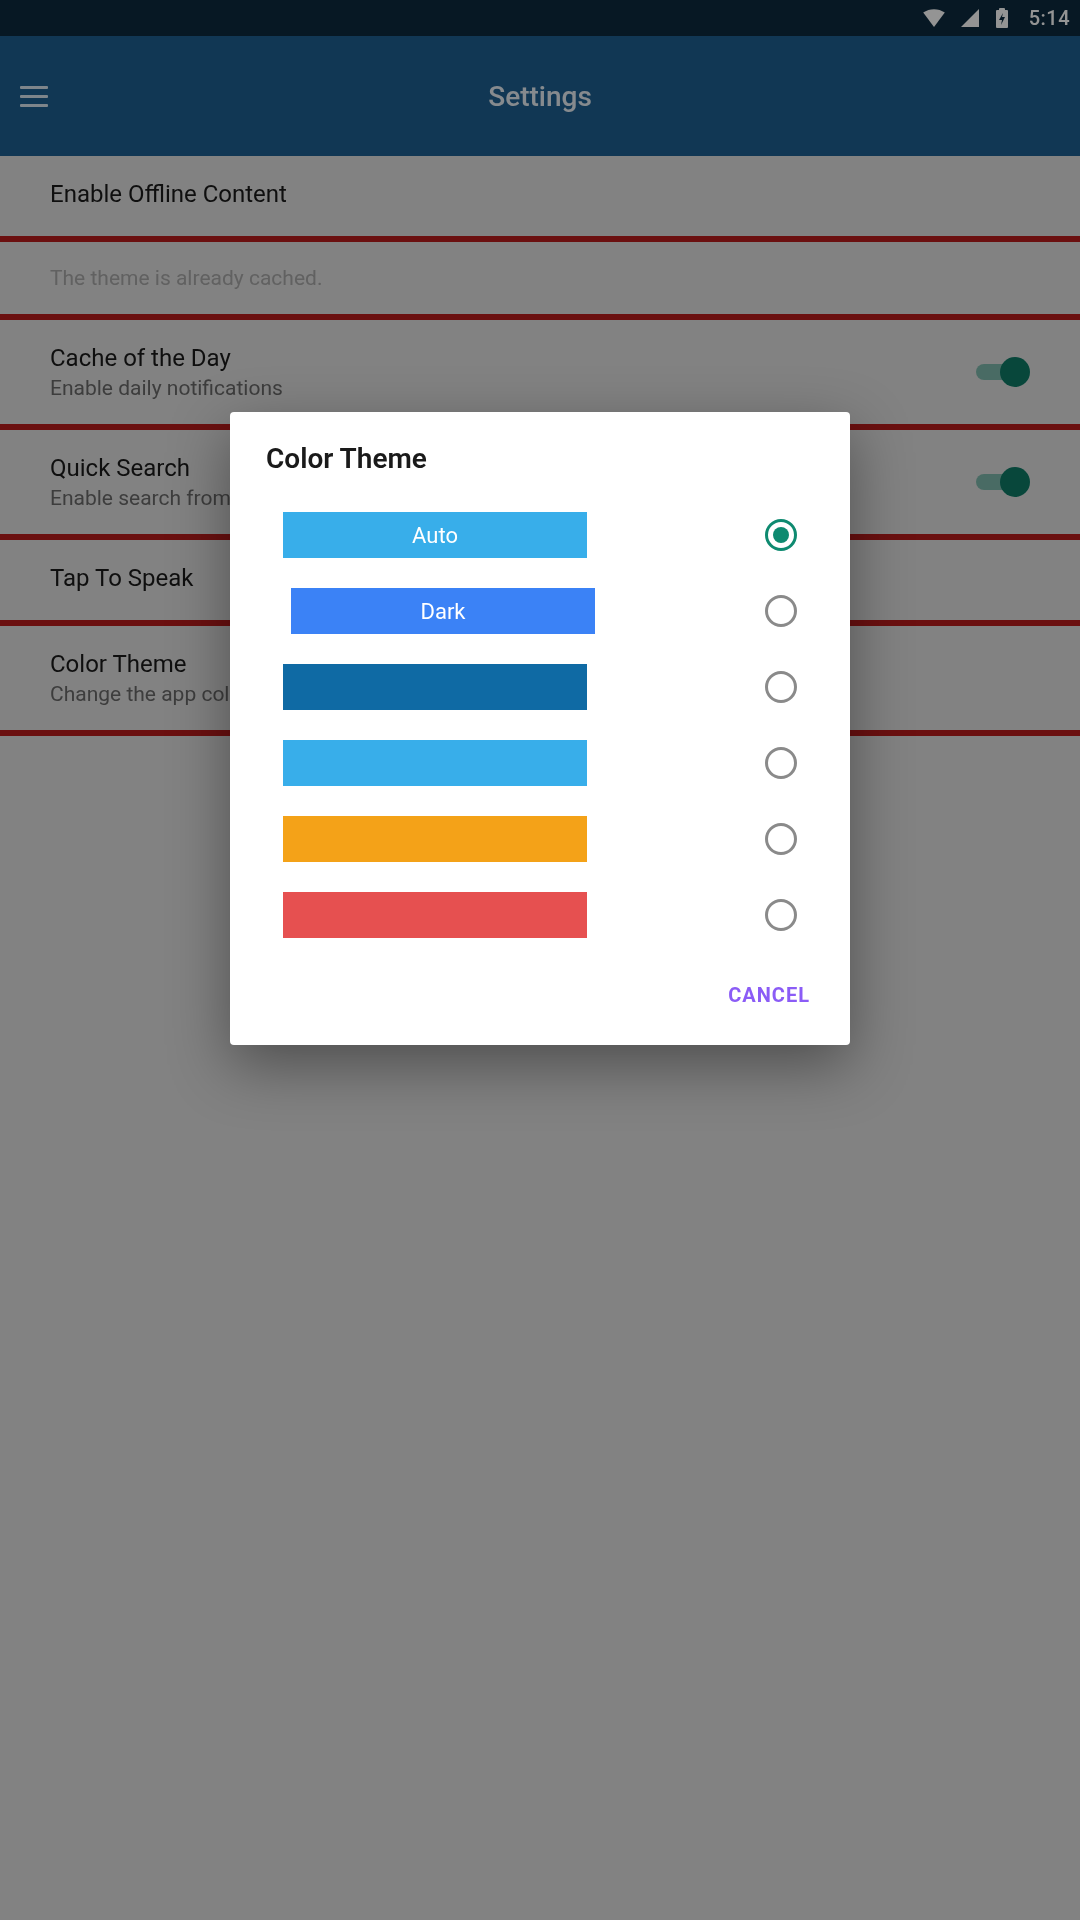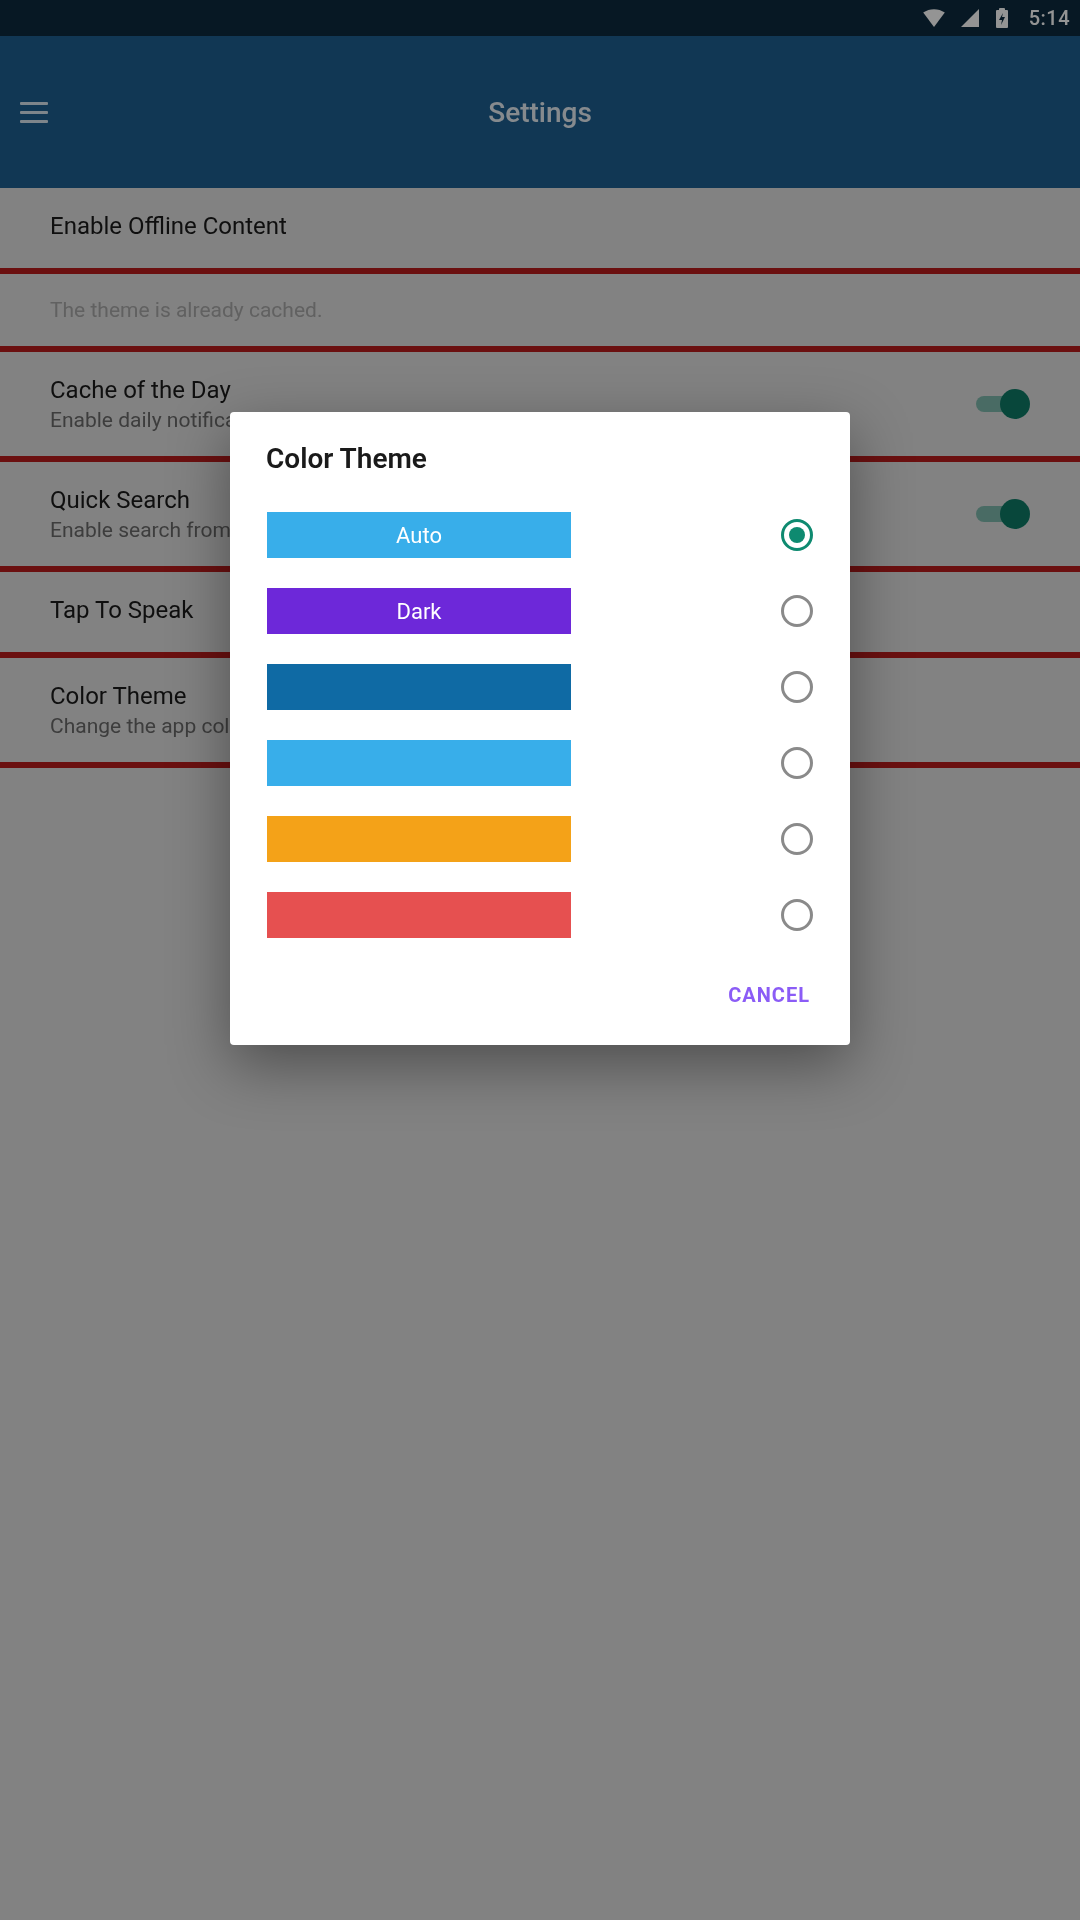--- a/index.html
+++ b/index.html
@@ -28,21 +28,21 @@
   }
   .status-time {
     font-size: 20px;
     font-weight: 500;
     letter-spacing: 0.5px;
     margin-left: 4px;
   }
   .status-icon svg { display: block; }
   
   .app-bar {
-    height: 152px;
+    height: 120px;
     background: #1e6091;
     display: flex;
     align-items: center;
     padding: 0 16px;
     position: relative;
   }
   .hamburger {
     width: 40px;
     height: 40px;
     display: flex;
@@ -143,21 +143,21 @@
     box-shadow: 0 20px 60px rgba(0,0,0,0.4);
     padding-bottom: 8px;
   }
   .dialog-title {
     font-size: 28px;
     font-weight: 600;
     color: #1a1a1a;
     padding: 30px 36px 22px 36px;
   }
   .dialog-options {
-    padding: 0 37px;
+    padding: 0 53px;
   }
   .option-row {
     display: flex;
     align-items: center;
     height: 76px;
   }
   .color-chip {
     width: 304px;
     height: 46px;
     display: flex;
@@ -293,21 +293,21 @@
 
   <div class="scrim">
     <div class="dialog">
       <div class="dialog-title">Color Theme</div>
       <div class="dialog-options" id="dialog-options">
           <div class="option-row">
             <div class="color-chip" style="background: rgb(56, 174, 234);">Auto</div>
             <div class="radio selected"></div>
           </div>
           <div class="option-row">
-            <div class="color-chip" style="background: #6d28d9;">Dark</div>
+            <div class="color-chip" style="background: #3b82f6; margin-left: 8px;">Dark</div>
             <div class="radio"></div>
           </div>
           <div class="option-row">
             <div class="color-chip" style="background: rgb(15, 106, 164);"></div>
             <div class="radio"></div>
           </div>
           <div class="option-row">
             <div class="color-chip" style="background: rgb(56, 174, 234);"></div>
             <div class="radio"></div>
           </div>

